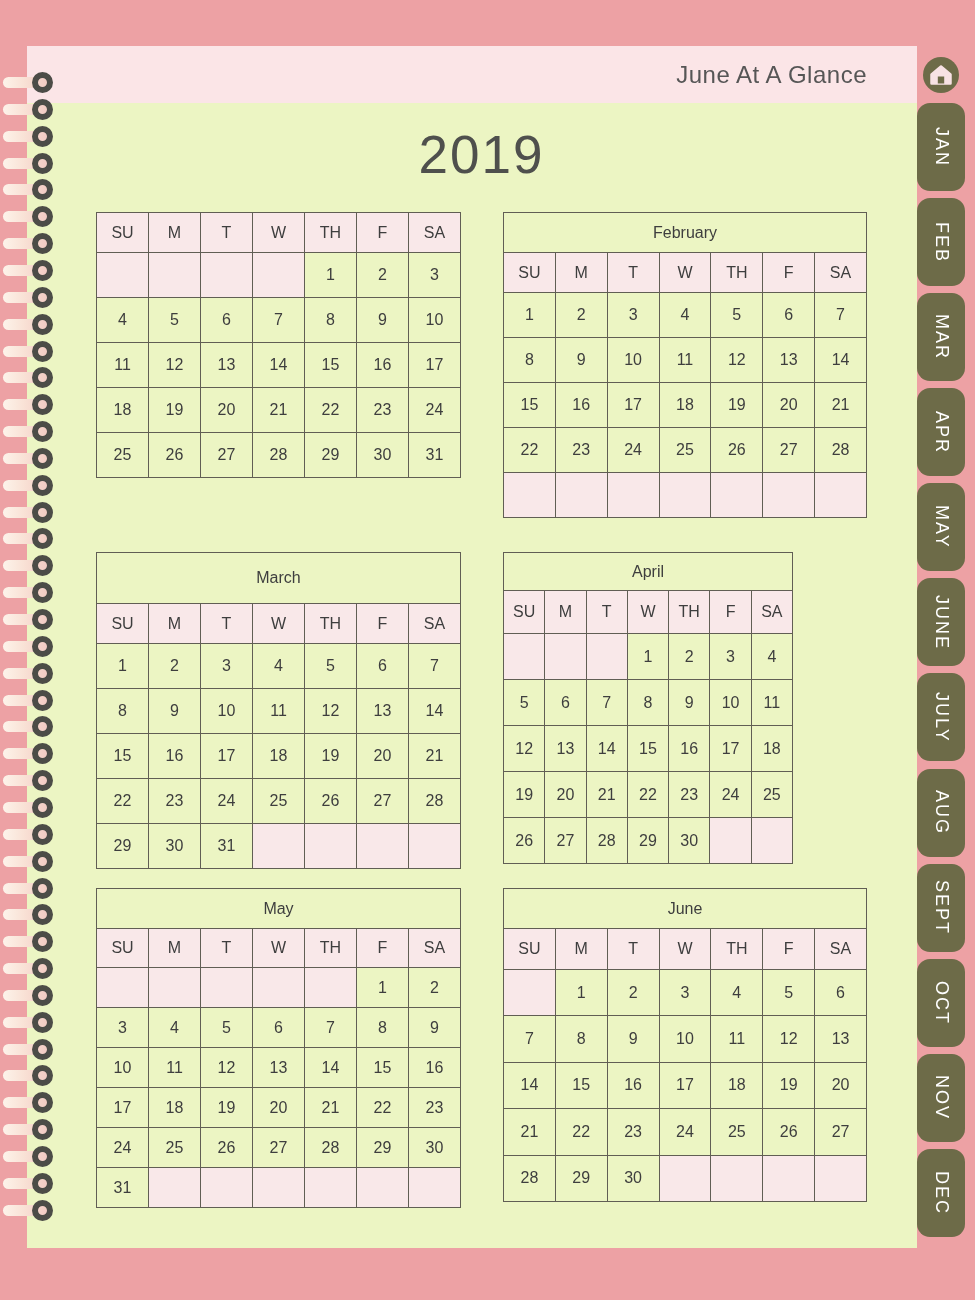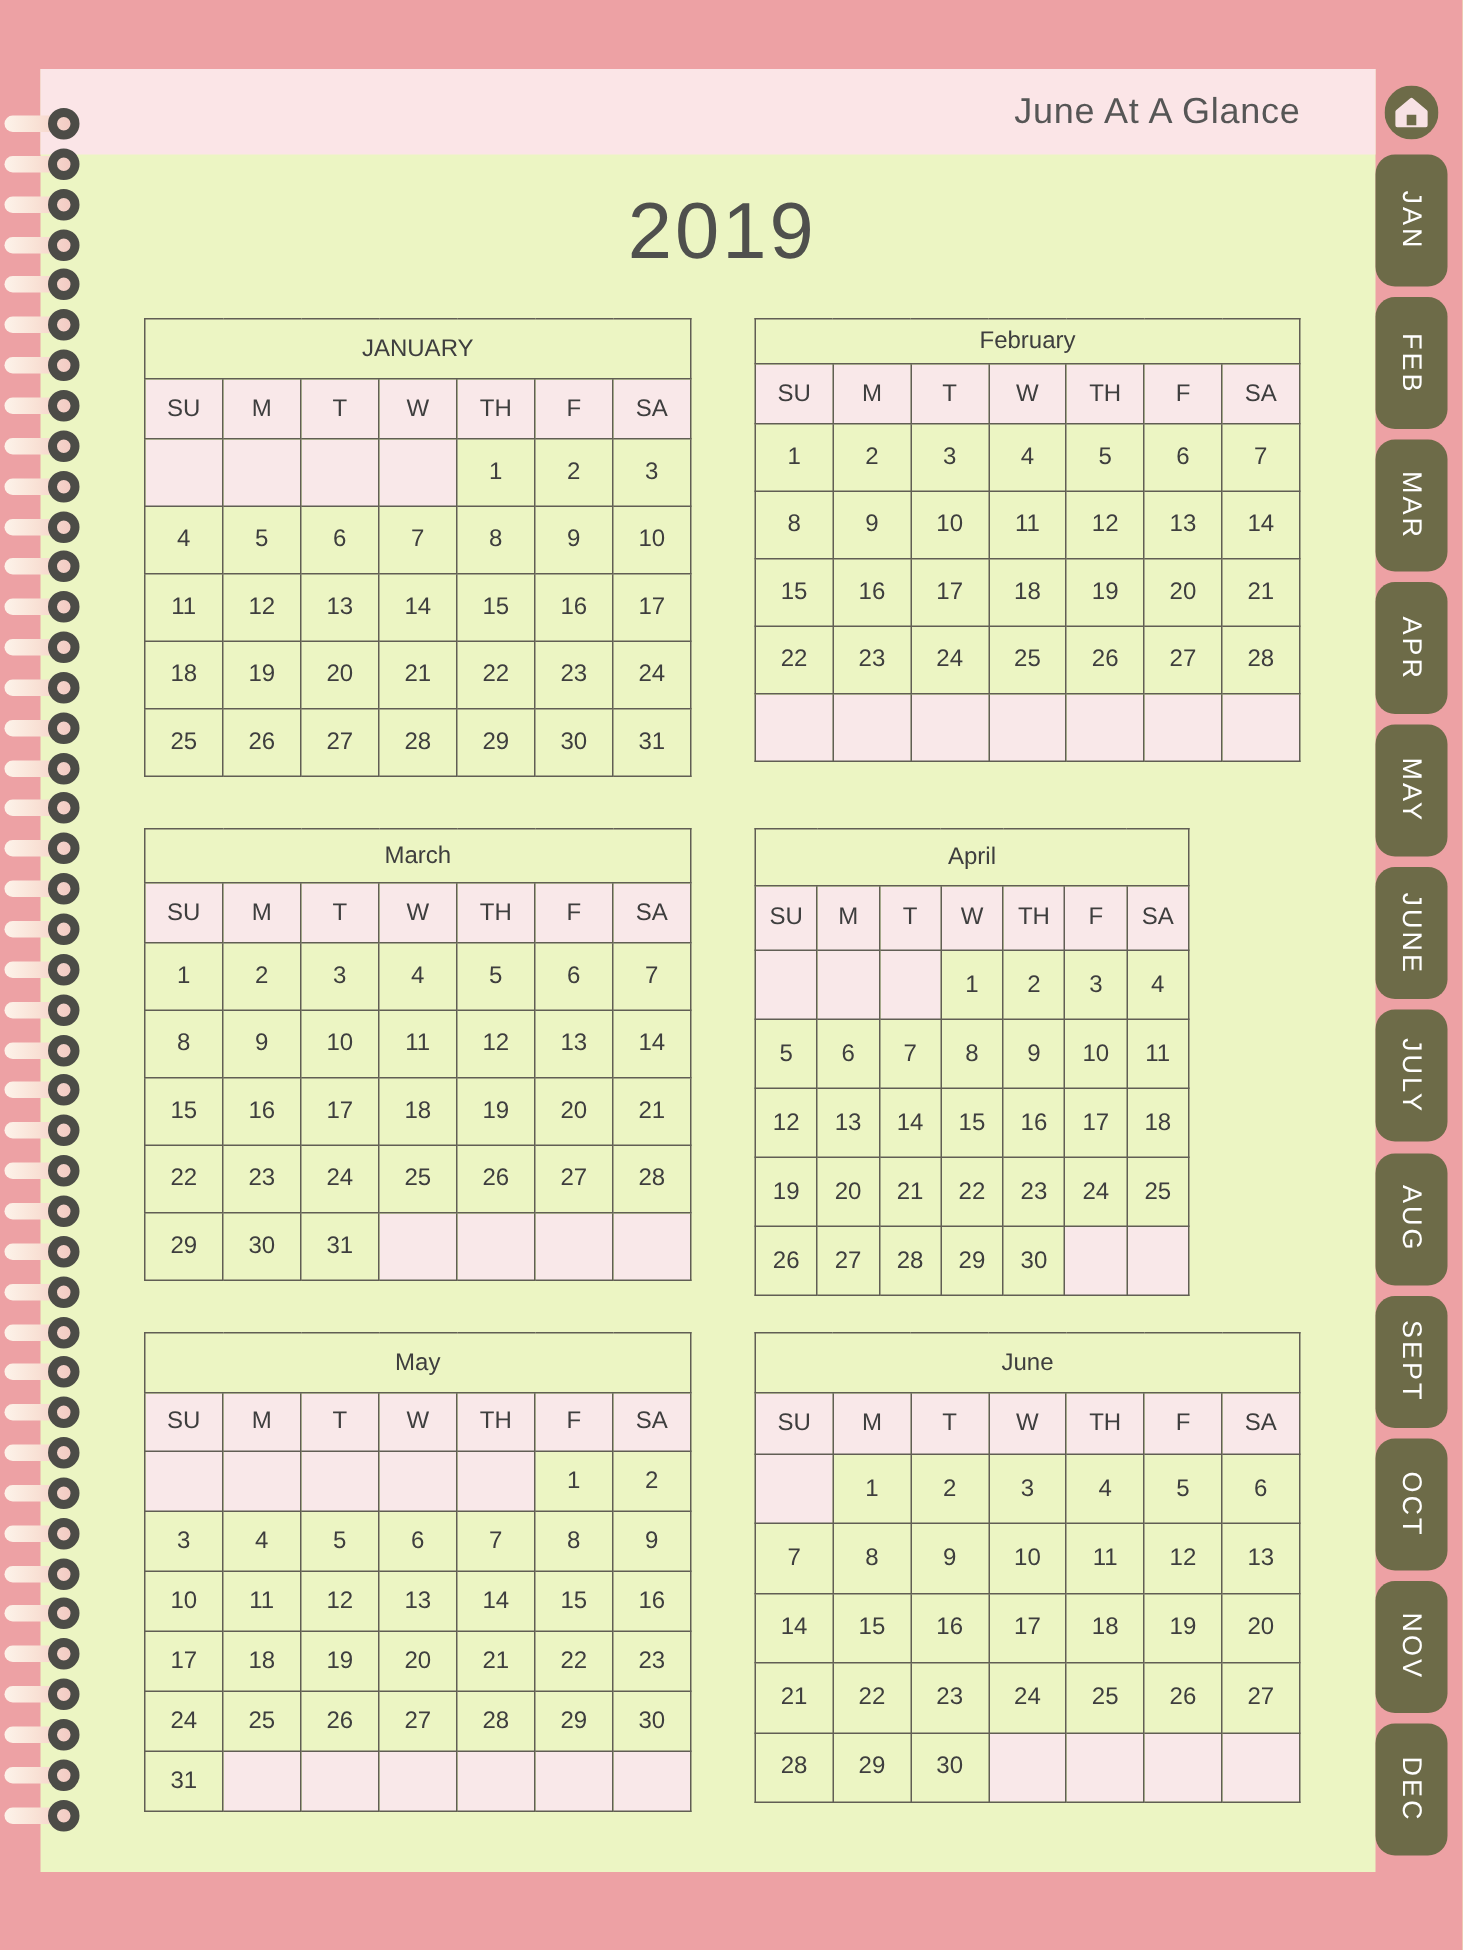--- a/index.html
+++ b/index.html
@@ -91,23 +91,20 @@
     <rect x="14.8" y="19.5" width="6.4" height="7" fill="#6d6b48"></rect>
   </svg>
 </button>
 
 <div class="year-title">2019</div>
 
 <div id="calendars">
     <table class="month" style="left: 96px; top: 212px; width: 365px;">
       <tbody>
         <tr style="height: 40px;">
-          <td colspan="7" class="m-title">JANUARY</td>
-        </tr>
-        <tr style="height: 40px;">
           <td class="dow">SU</td>
           <td class="dow">M</td>
           <td class="dow">T</td>
           <td class="dow">W</td>
           <td class="dow">TH</td>
           <td class="dow">F</td>
           <td class="dow">SA</td>
         </tr>
         <tr style="height: 45px;">
           <td class="blank"></td>
@@ -151,21 +148,21 @@
           <td class="day">27</td>
           <td class="day">28</td>
           <td class="day">29</td>
           <td class="day">30</td>
           <td class="day">31</td>
         </tr>
       </tbody>
     </table>
     <table class="month" style="left: 503px; top: 212px; width: 364px;">
       <tbody>
-        <tr style="height: 30px; margin-top: 42px;">
+        <tr style="height: 40px; margin-top: 42px;">
           <td colspan="7" class="m-title">February</td>
         </tr>
         <tr style="height: 40px;">
           <td class="dow">SU</td>
           <td class="dow">M</td>
           <td class="dow">T</td>
           <td class="dow">W</td>
           <td class="dow">TH</td>
           <td class="dow">F</td>
           <td class="dow">SA</td>
@@ -212,21 +209,21 @@
           <td class="blank"></td>
           <td class="blank"></td>
           <td class="blank"></td>
           <td class="blank"></td>
           <td class="blank"></td>
         </tr>
       </tbody>
     </table>
     <table class="month" style="left: 96px; top: 552px; width: 365px;">
       <tbody>
-        <tr style="height: 36px; margin-left: 29px;">
+        <tr style="height: 51px; margin-left: 29px;">
           <td colspan="7" class="m-title">March</td>
         </tr>
         <tr style="height: 40px;">
           <td class="dow">SU</td>
           <td class="dow">M</td>
           <td class="dow">T</td>
           <td class="dow">W</td>
           <td class="dow">TH</td>
           <td class="dow">F</td>
           <td class="dow">SA</td>

